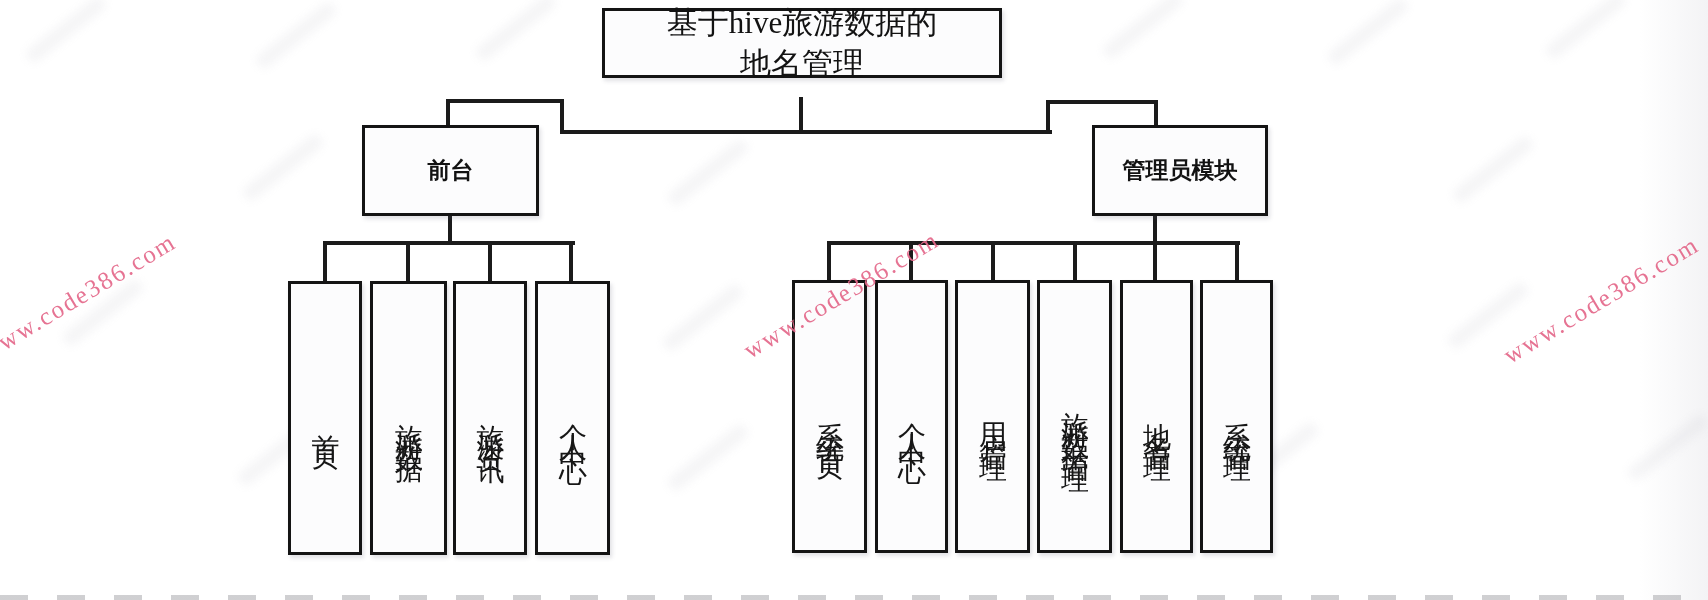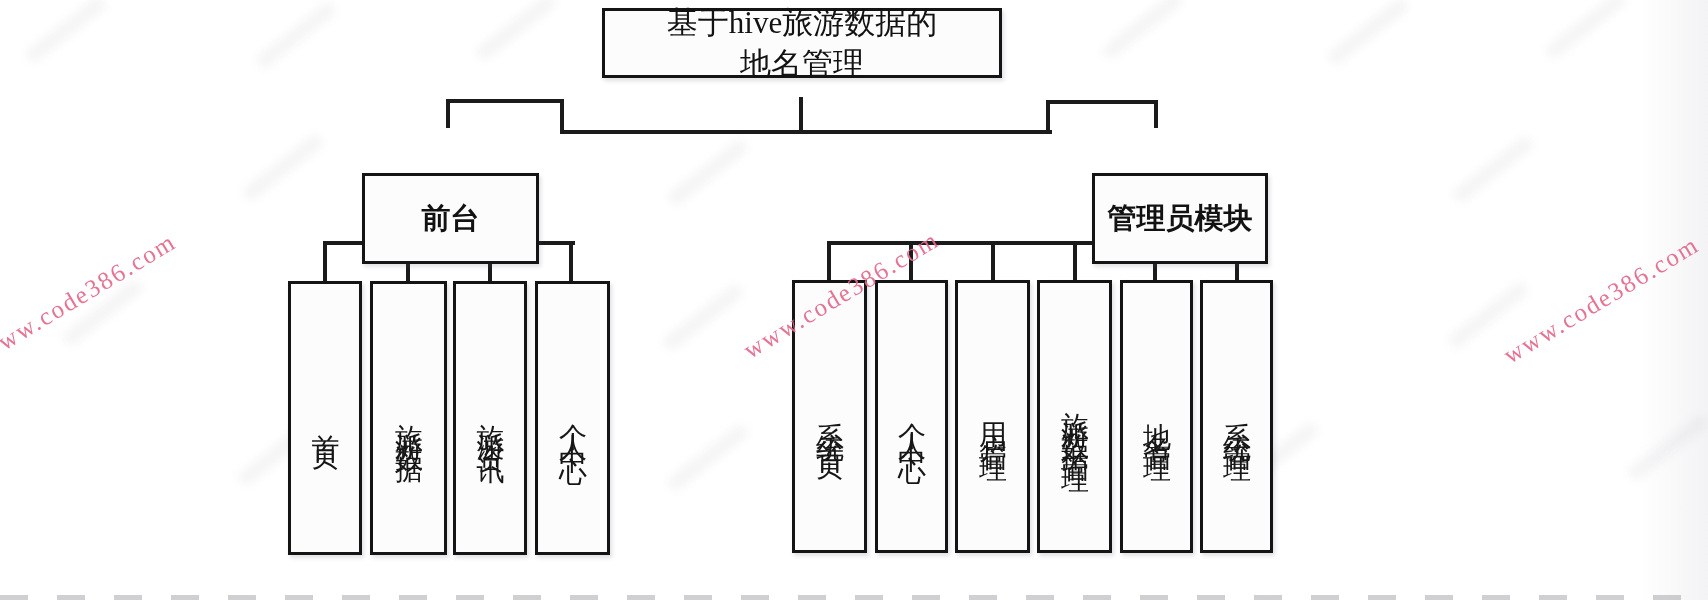--- a/index.html
+++ b/index.html
@@ -23,21 +23,21 @@
     color:#121212;
   }
   .title-box{
     flex-direction:column;
     font-size:31px;line-height:41px;
     font-family:"Liberation Serif","DejaVu Serif",serif;
     text-align:center;
   }
   .branch-box{
     font-family:Liberation Mono, monospace;
-    font-weight:bold;font-size:29px;margin-top:48px;
+    font-weight:bold;font-size:23px;
   }
   .leaf .vtext{
     writing-mode:vertical-rl;
     text-orientation:upright;
     font-size:28px;
     letter-spacing:11px;
     position:relative;top:5px;
     color:#161616;
     font-family:"Liberation Serif","DejaVu Serif",serif;
   }

